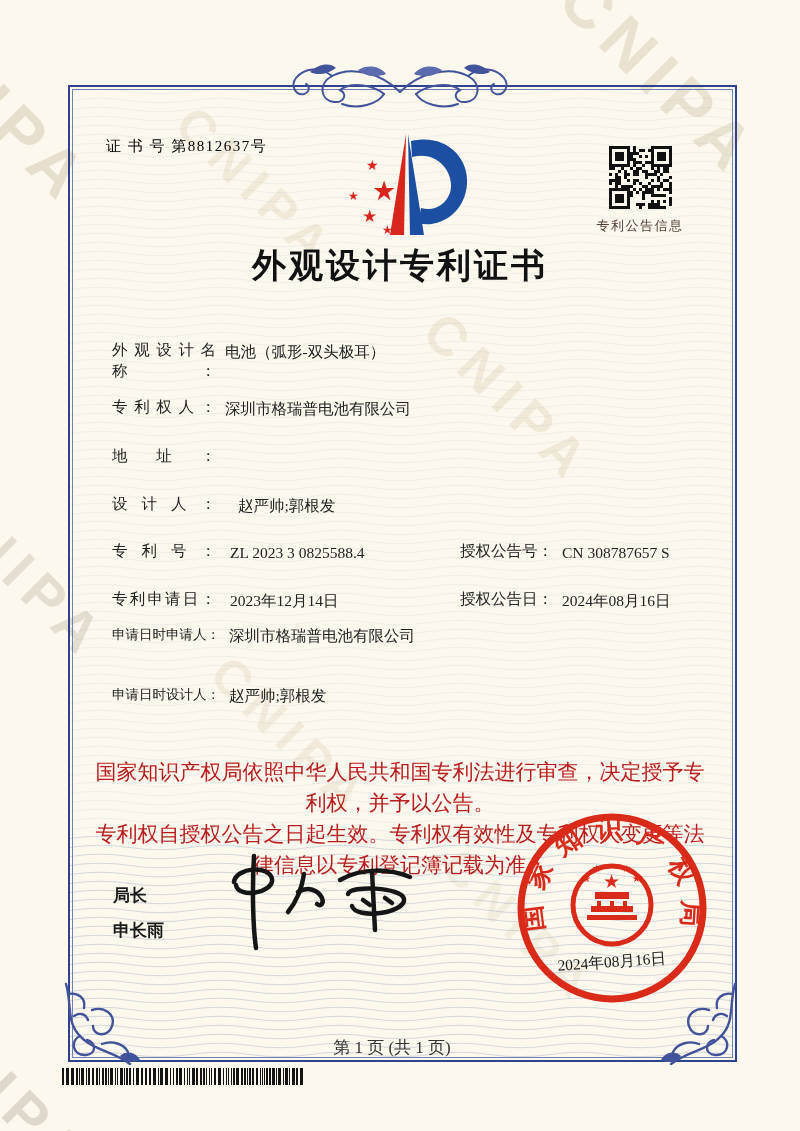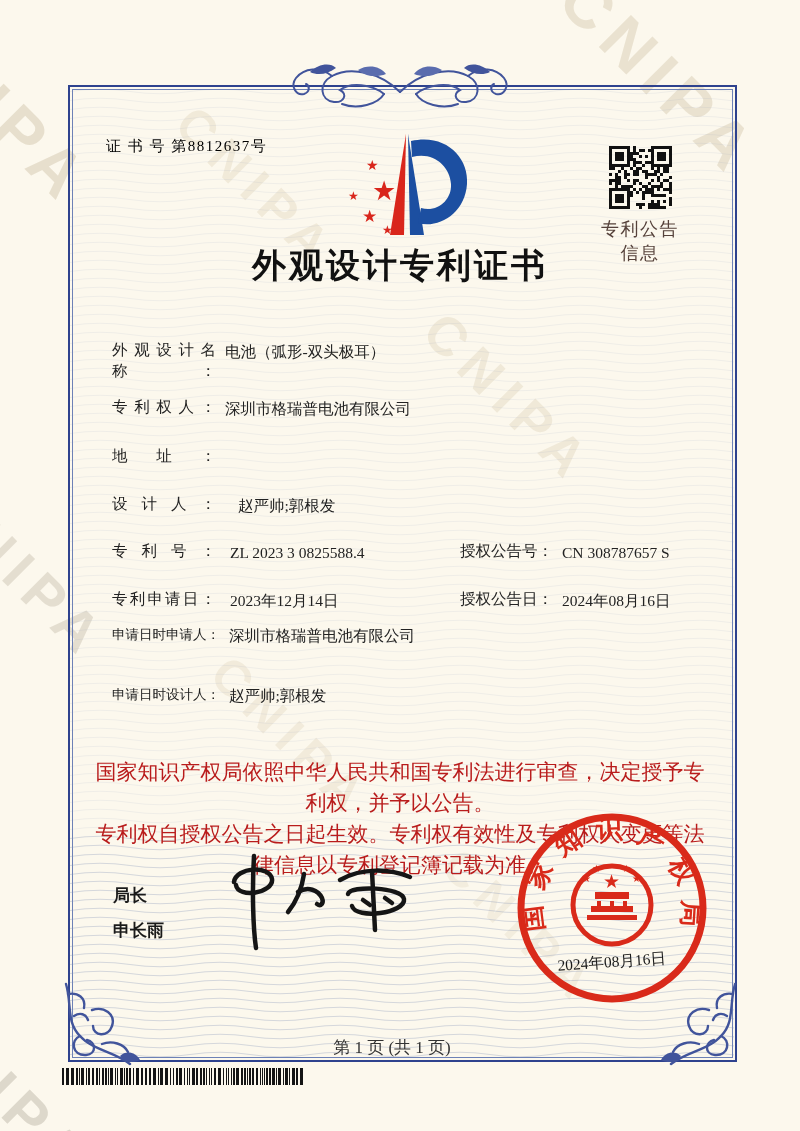--- a/index.html
+++ b/index.html
@@ -13,21 +13,21 @@
   
   #frame{position:absolute;left:68px;top:85px;width:669px;height:977px;
          border:2.5px solid #2e428e;z-index:1;box-sizing:border-box;}
   #frame-inner{position:absolute;inset:2px;border:1.5px solid #6d81b6;}
   #waves{position:absolute;inset:0;}
   
   #cert-no{left:106px;top:137px;font-size:15px;letter-spacing:1.5px;color:#000000;z-index:2;}
   #logo{left:330px;top:130px;z-index:2;}
   #qr-block{left:592px;top:146px;width:96px;text-align:center;z-index:2;}
   #qr-box{margin:0 auto;width:63px;height:63px;}
-  #qr-label{margin-top:8px;font-size:18px;letter-spacing:1.5px;color:#55413a;}
+  #qr-label{margin-top:8px;font-size:13px;letter-spacing:1.5px;color:#55413a;}
   #title{left:0;top:243px;width:800px;text-align:center;font-size:34px;font-weight:900;
          letter-spacing:3px;color:#111;z-index:2;}
   
   .row{position:absolute;left:112px;display:flex;align-items:flex-start;
        font-size:15.5px;color:#222;z-index:2;}
   .lbl{display:inline-block;width:104px;flex:none;text-align:justify;text-align-last:justify;}
   .val{margin-left:9px;line-height:23px;}
   .val.addr{max-width:410px;}
   .lbl-long{display:inline-block;flex:none;width:auto;font-size:13.5px;padding-top:2px;
             text-align-last:auto;}

